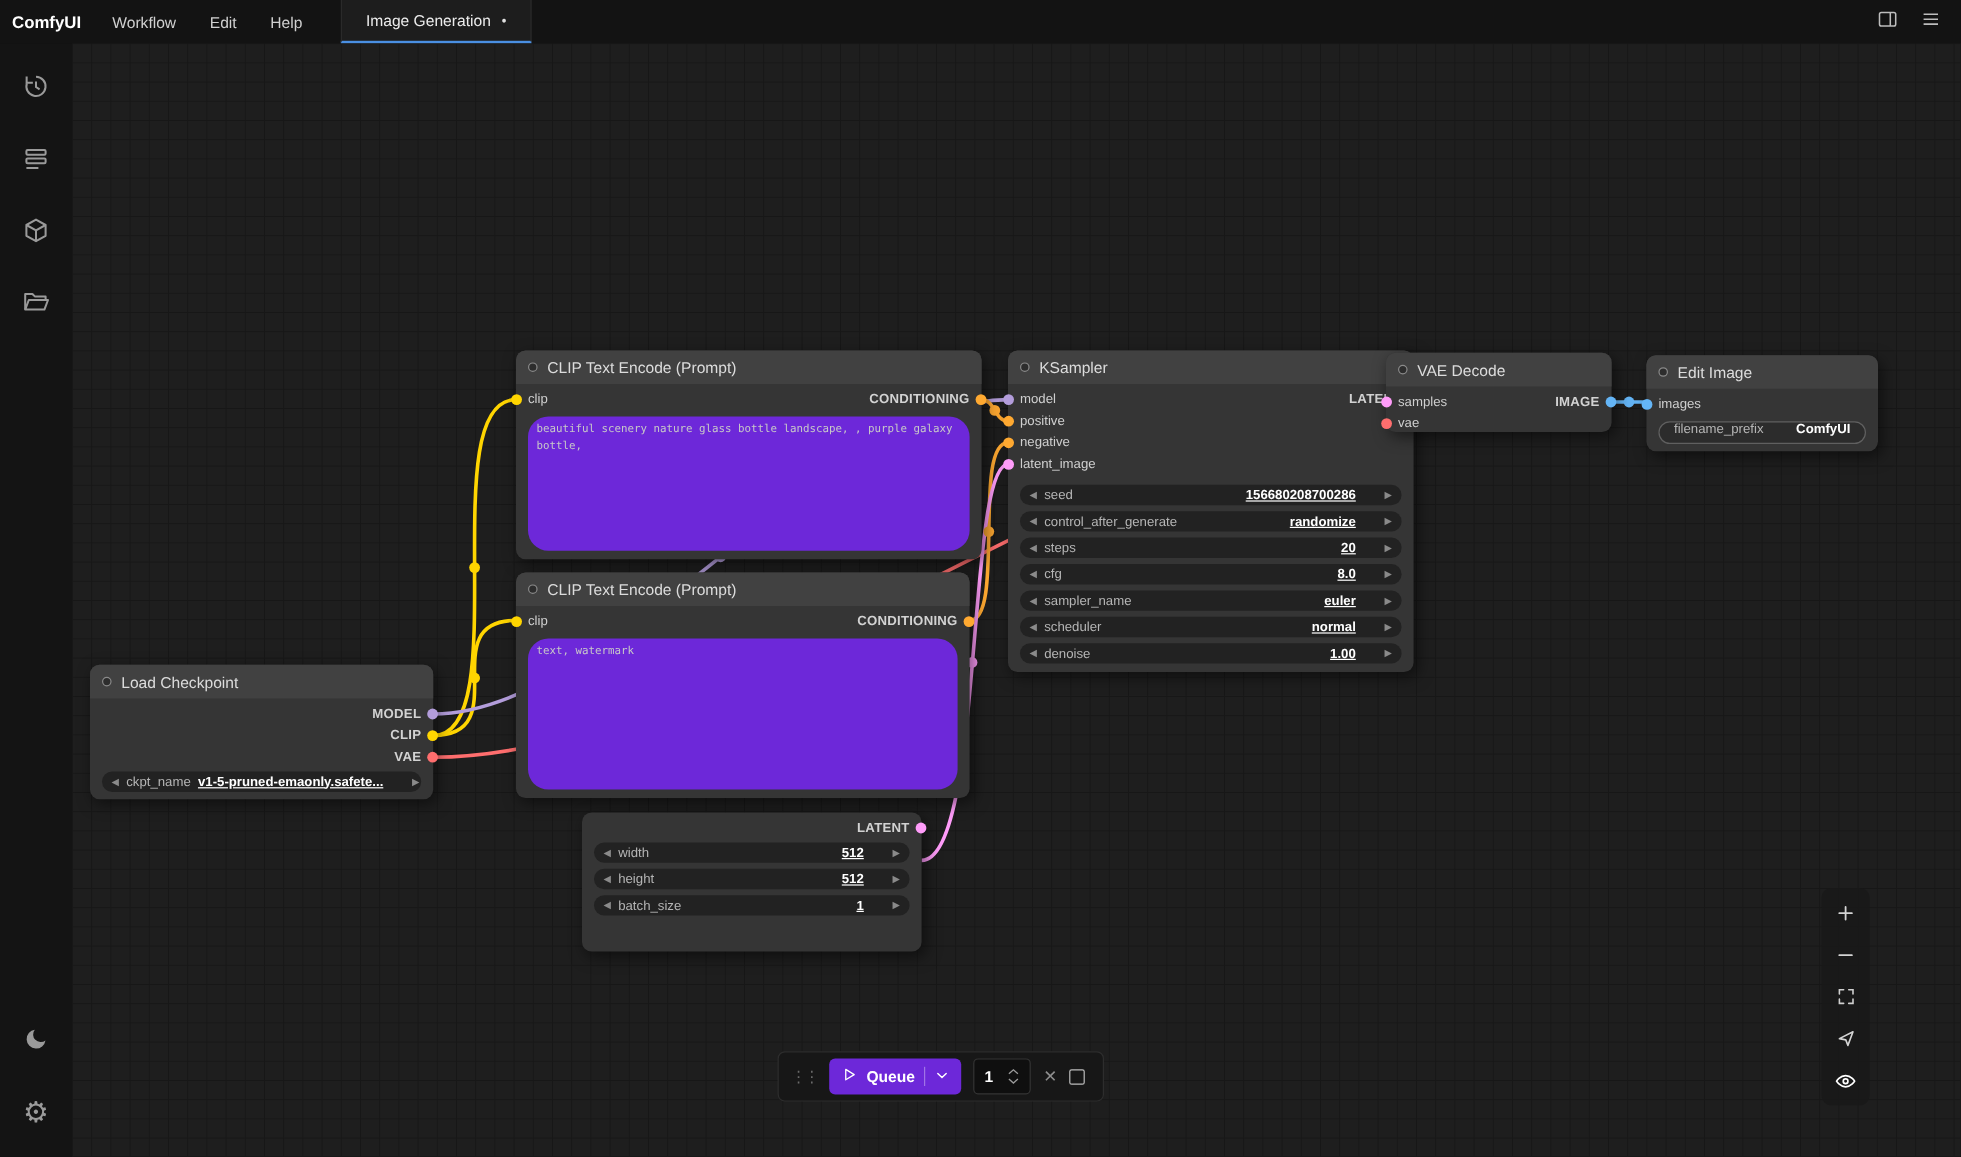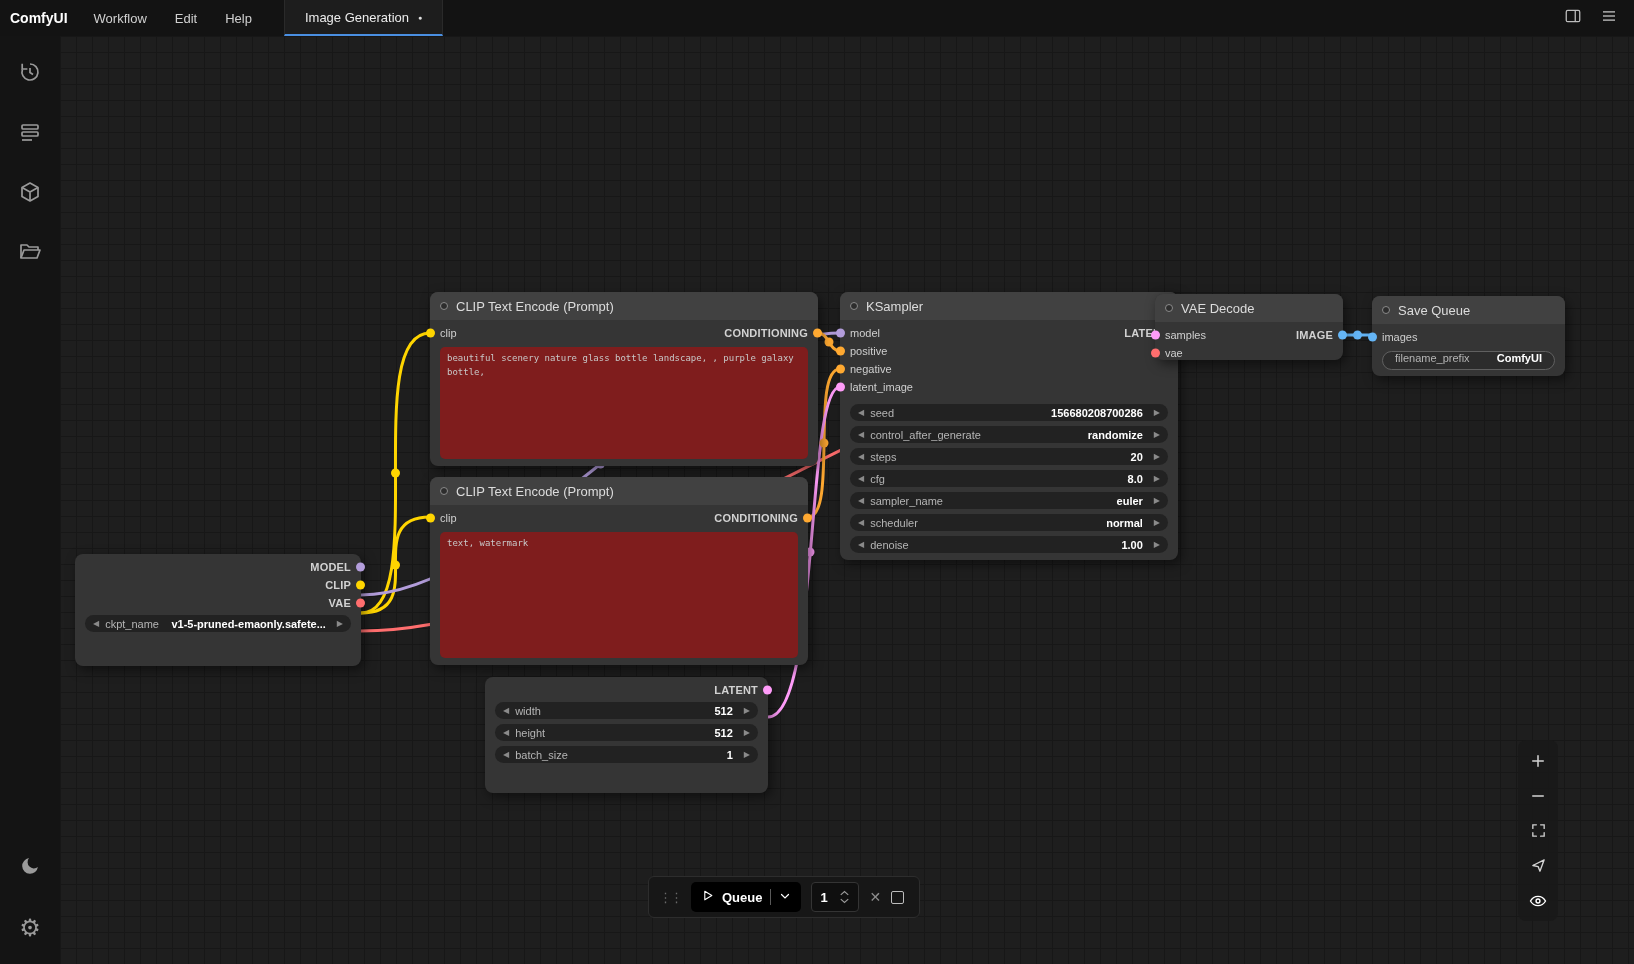--- a/index.html
+++ b/index.html
@@ -47,36 +47,36 @@
   .out-label { margin-left:auto; font-size:11px; font-weight:600; color:#d2d2d2; letter-spacing:.2px; }
   .port { position:absolute; width:9px; height:9px; border-radius:50%; top:50%; transform:translateY(-50%); }
   .port.in { left:-14px; } .port.out { right:-14px; }
   .p-model{background:#b39ddb} .p-clip{background:#ffd500} .p-vae{background:#ff6e6e}
   .p-cond{background:#ffa931} .p-latent{background:#ff9cf9} .p-image{background:#64b5f6}
 
   .widget { display:flex; align-items:center; height:17px; background:#222; border-radius:9px;
             margin:3px 0 5px 0; padding:0 8px; font-size:11px; }
   .warr { color:#8a8a8a; font-size:8px; line-height:1; flex:none; }
   .wlabel { color:#b5b5b5; margin:0 6px; white-space:nowrap; }
-  .wvalue { color:#fff; font-weight:bold; margin-left:auto; margin-right:11px; white-space:nowrap; }
-
-  .prompt-box { margin:5px 0 8px 0; background:#7f1d1d; border-radius:5px; padding:5px 7px;
+  .wvalue { color:#fff; font-weight:bold; margin-left:auto; margin-right:24px; white-space:nowrap;text-decoration:underline; }
+
+  .prompt-box { margin:5px 0 8px 0; background:#6d28d9; border-radius:17px; padding:5px 7px;
                 font-family:"DejaVu Sans Mono", monospace; font-size:9px; color:#c8c8c8; line-height:1.5;
                 overflow:hidden; }
 
   .si-widget { margin:5px 0 0 0; height:19px; border:1px solid #606060; border-radius:10px; background:#2c2c2c;
                display:flex; justify-content:space-between; padding:0 12px; font-size:11px; }
   .si-label { color:#b5b5b5; } .si-value { color:#fff; font-weight:bold; }
 
   
   #queuebar { position:absolute; left:648px; top:876px; width:272px; height:42px; z-index:8;
               background:#171717; border:1px solid #2d2d2d; border-radius:6px;
               display:flex; align-items:center; padding:0 10px; gap:10px; }
   .drag-dots { color:#6a6a6a; font-size:13px; letter-spacing:-2px; }
-  .queue-btn { height:30px; background:#000000; border-radius:5px; display:flex; align-items:center;
+  .queue-btn { height:30px; background:#6d28d9; border-radius:5px; display:flex; align-items:center;
                padding:0 10px; gap:8px; color:#fff; font-size:13px; font-weight:600; }
   .qdivider { width:1px; height:16px; background:rgba(255,255,255,.35); }
   .count-box { width:48px; height:30px; background:#0f0f0f; border:1px solid #343434; border-radius:4px;
                display:flex; align-items:center; }
   .count-box input { width:26px; background:transparent; border:none; color:#fff; font-weight:bold;
                      font-size:13px; padding-left:8px; font-family:"Liberation Sans",sans-serif; outline:none; }
   .steppers { display:flex; flex-direction:column; justify-content:center; gap:2px; margin-left:2px; }
   .x-glyph { color:#8d8d8d; font-size:14px; }
   .stop-square { width:13px; height:13px; border:1.5px solid #bdbdbd; border-radius:2px; }
 
@@ -186,20 +186,24 @@
       <circle cx="540.5" cy="428" r="4.5" fill="#b39ddb"></circle>
       <circle cx="698" cy="455" r="4.5" fill="#ff6e6e"></circle>
       <circle cx="769" cy="306" r="4.5" fill="#ffa931"></circle>
       <circle cx="764" cy="407" r="4.5" fill="#ffa931"></circle>
       <circle cx="750" cy="516" r="4.5" fill="#ff9cf9"></circle>
       <circle cx="1078.5" cy="298" r="4.5" fill="#ff9cf9"></circle>
       <circle cx="1297.5" cy="299" r="4.5" fill="#64b5f6"></circle>
     </svg>
 
     <div class="node" style="left:15px;top:518px;width:286px;height:112px">
+      <div class="node-header">
+        <span class="collapse-dot"></span>
+        <span class="node-title">Load Checkpoint</span>
+      </div>
       <div class="node-body">
         <div class="io-row">
           <span class="out-label">MODEL</span>
           <span class="port out p-model"></span>
         </div>
         <div class="io-row">
           <span class="out-label">CLIP</span>
           <span class="port out p-clip"></span>
         </div>
         <div class="io-row">
@@ -358,21 +362,21 @@
         <div class="io-row">
           <span class="port in p-vae"></span>
           <span class="in-label">vae</span>
         </div>
       </div>
     </div>
 
     <div class="node" style="left:1312px;top:260px;width:193px;height:80px">
       <div class="node-header">
         <span class="collapse-dot"></span>
-        <span class="node-title">Save Queue</span>
+        <span class="node-title">Edit Image</span>
       </div>
       <div class="node-body">
         <div class="io-row">
           <span class="port in p-image"></span>
           <span class="in-label">images</span>
         </div>
         <div class="si-widget">
           <span class="si-label">filename_prefix</span>
           <span class="si-value">ComfyUI</span>
         </div>

